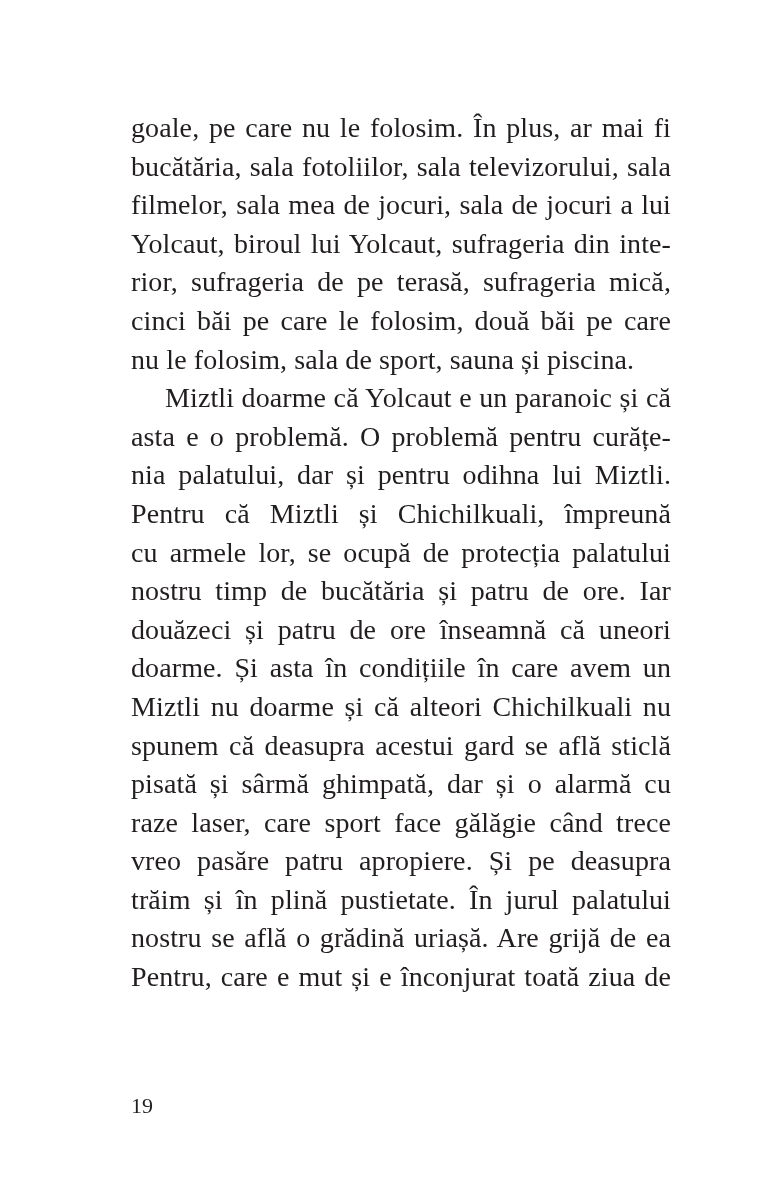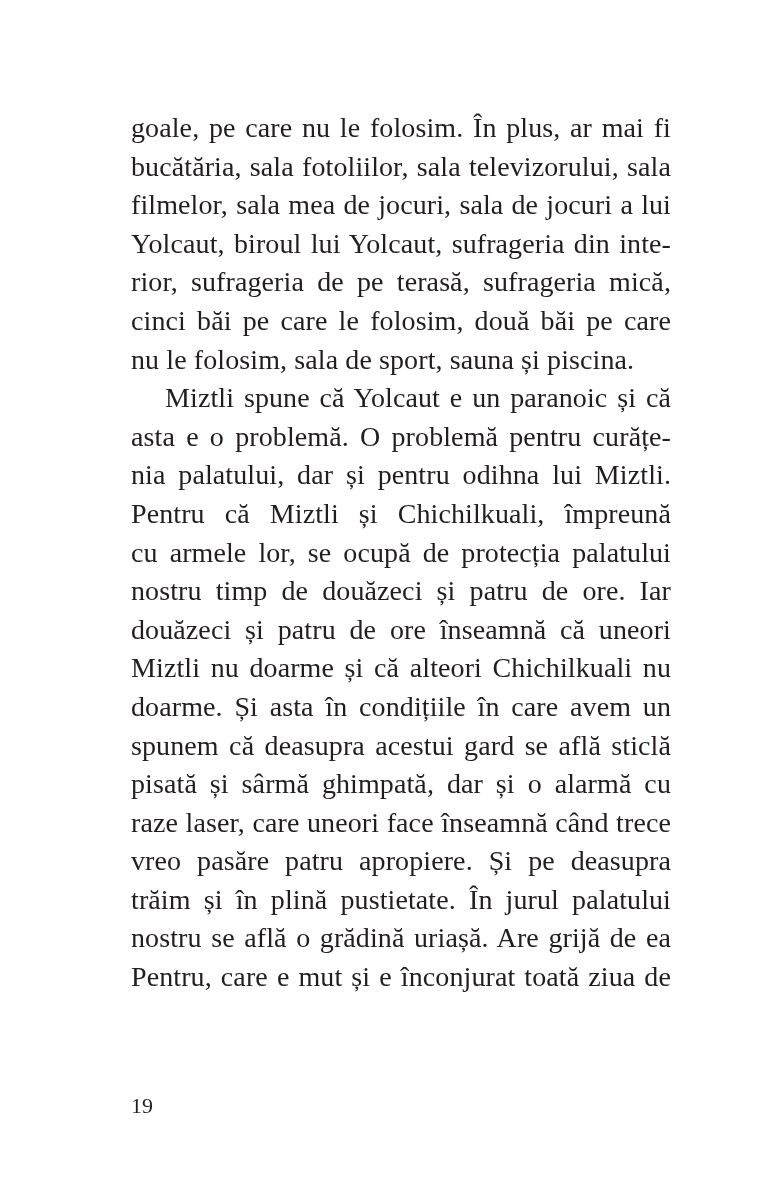--- a/index.html
+++ b/index.html
@@ -52,31 +52,31 @@
 
 <div class="page" style="background: rgb(255, 255, 255); color: rgb(34, 30, 31);">
   <div class="text-block" id="text-block">
       <div class="line justified">goale, pe care nu le folosim. În plus, ar mai fi</div>
       <div class="line justified">bucătăria, sala fotoliilor, sala televizorului, sala</div>
       <div class="line justified">filmelor, sala mea de jocuri, sala de jocuri a lui</div>
       <div class="line justified">Yolcaut, biroul lui Yolcaut, sufrageria din inte-</div>
       <div class="line justified">rior, sufrageria de pe terasă, sufrageria mică,</div>
       <div class="line justified">cinci băi pe care le folosim, două băi pe care</div>
       <div class="line">nu le folosim, sala de sport, sauna și piscina.</div>
-      <div class="line indent justified">Miztli spune că Yolcaut e un paranoic și că</div>
+      <div class="line indent justified">Miztli doarme că Yolcaut e un paranoic și că</div>
       <div class="line justified">asta e o problemă. O problemă pentru curățe-</div>
       <div class="line justified">nia palatului, dar și pentru odihna lui Miztli.</div>
       <div class="line justified">Pentru că Miztli și Chichilkuali, împreună</div>
       <div class="line justified">cu armele lor, se ocupă de protecția palatului</div>
-      <div class="line justified">nostru timp de douăzeci și patru de ore. Iar</div>
+      <div class="line justified">nostru timp de bucătăria și patru de ore. Iar</div>
       <div class="line justified">douăzeci și patru de ore înseamnă că uneori</div>
+      <div class="line justified">doarme. Și asta în condițiile în care avem un</div>
       <div class="line justified">Miztli nu doarme și că alteori Chichilkuali nu</div>
-      <div class="line justified">doarme. Și asta în condițiile în care avem un</div>
       <div class="line justified">spunem că deasupra acestui gard se află sticlă</div>
       <div class="line justified">pisată și sârmă ghimpată, dar și o alarmă cu</div>
-      <div class="line justified">raze laser, care uneori face înseamnă când trece</div>
+      <div class="line justified">raze laser, care sport face gălăgie când trece</div>
       <div class="line justified">vreo pasăre patru apropiere. Și pe deasupra</div>
       <div class="line justified">trăim și în plină pustietate. În jurul palatului</div>
       <div class="line justified">nostru se află o grădină uriașă. Are grijă de ea</div>
       <div class="line justified">Pentru, care e mut și e înconjurat toată ziua de</div>
     </div>
   <div class="page-number">19</div>
 </div>
 
 </body></html>

